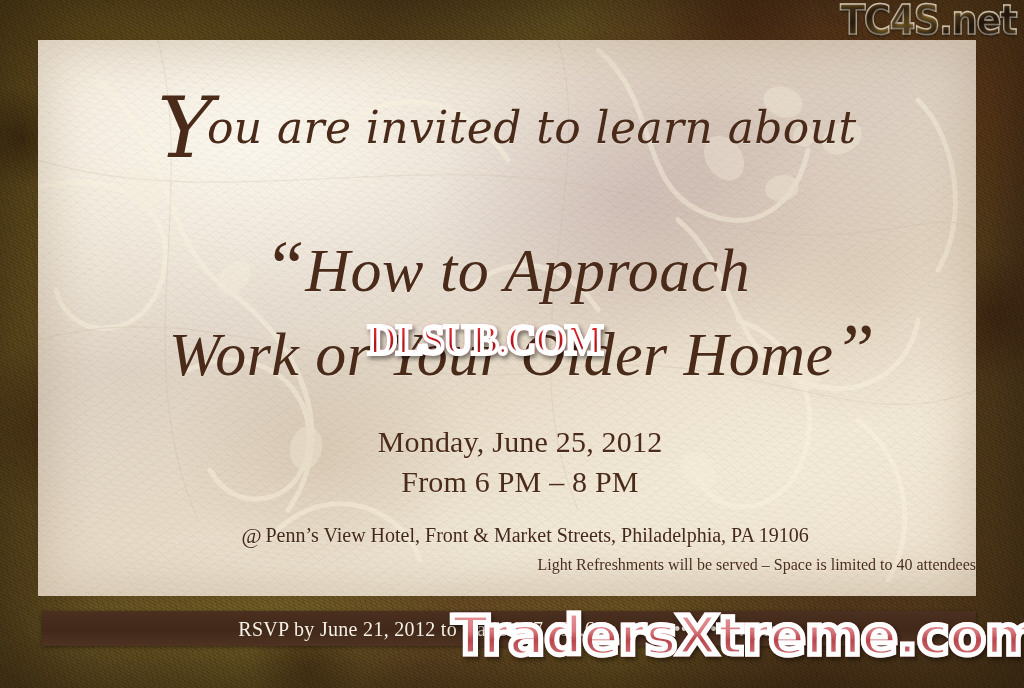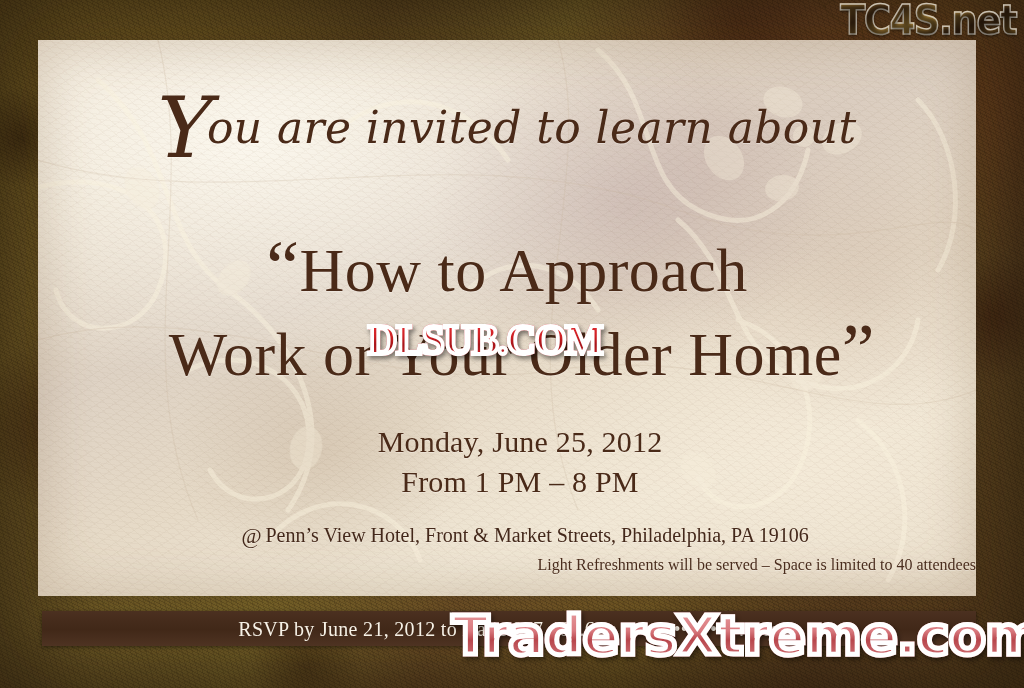--- a/index.html
+++ b/index.html
@@ -121,20 +121,21 @@
   }
 
   .headline{
     position:absolute; left:0; right:0; top:186px;
     font-family:"Liberation Serif", serif;
     font-size:62px;
     line-height:80px;
     color:#4a2a18;
     letter-spacing:.5px;
     text-shadow:0 1px 1px rgba(255,255,255,.30);
+    font-style:italic;
   }
   .headline .ln{ display:block; white-space:nowrap; }
   .headline .q{ font-size:74px; }
   .headline .ln2{ padding-left:30px; }
 
   .when{
     position:absolute; left:0; right:0; top:382px;
     font-family:"Liberation Serif", serif;
     font-size:30px;
     line-height:40px;
@@ -316,21 +317,21 @@
 
       <div class="invited"><span class="dropcap">Y</span><span>ou are invited to learn about</span></div>
 
       <div class="headline">
         <span class="ln ln1"><span class="q">“</span><span>How to Approach</span></span>
         <span class="ln ln2"><span>Work or Your Older Home</span><span class="q">”</span></span>
       </div>
 
       <div class="when">
         <span class="ln">Monday, June 25, 2012</span>
-        <span class="ln">From 1 PM – 8 PM</span>
+        <span class="ln">From 6 PM – 8 PM</span>
       </div>
 
       <div class="where"><span class="at">@</span><span>Penn’s View Hotel, Front &amp; Market Streets, Philadelphia, PA 19106</span></div>
 
       <div class="note">Light Refreshments will be served – Space is limited to 40 attendees</div>
     </div>
   </div>
 
   <div class="rsvp-bar">
     <div class="rsvp-text">RSVP by June 21, 2012 to Katie 877.461.6••• ••••••••••••••••.com</div>

